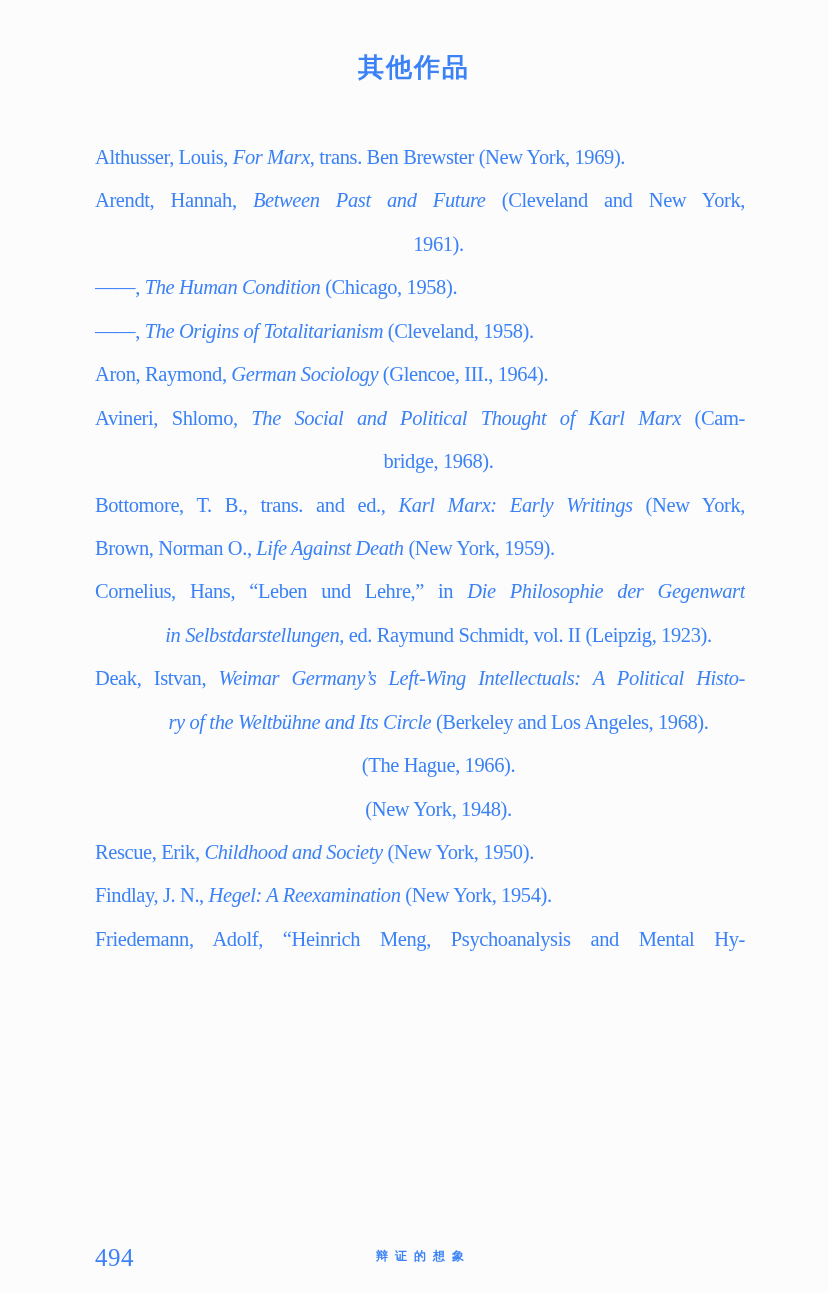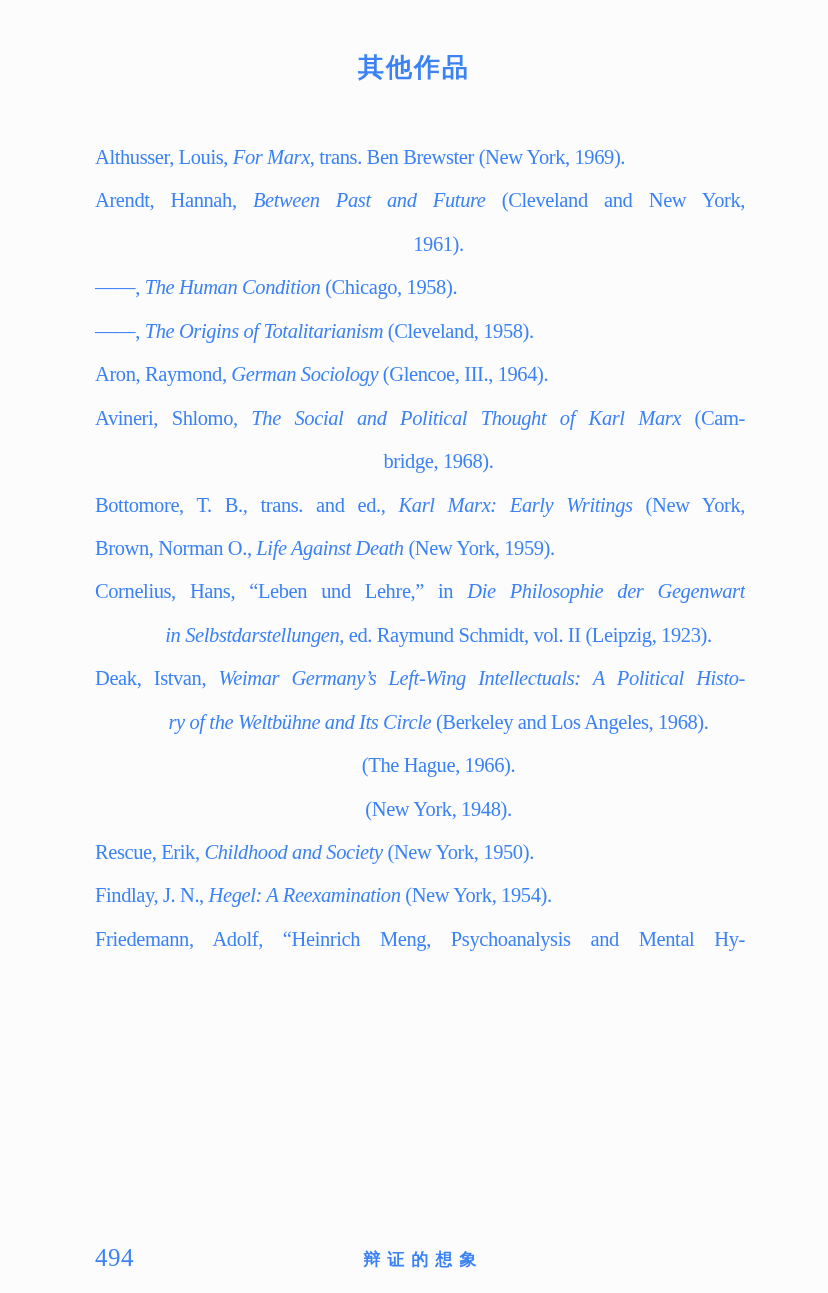--- a/index.html
+++ b/index.html
@@ -71,21 +71,21 @@
     top: 0;
     font-size: 25px;
     letter-spacing: 0.5px;
   }
   .running-title {
     position: absolute;
     left: 0;
     right: 0;
     top: 4px;
     text-align: center;
-    font-size: 17px;
+    font-size: 12px;
     font-weight: 600;
     letter-spacing: 7px;
     padding-left: 7px;
   }
 </style>
 </head>
 <body>
 
 <div class="page">
   <div class="header-title">其他作品</div>

